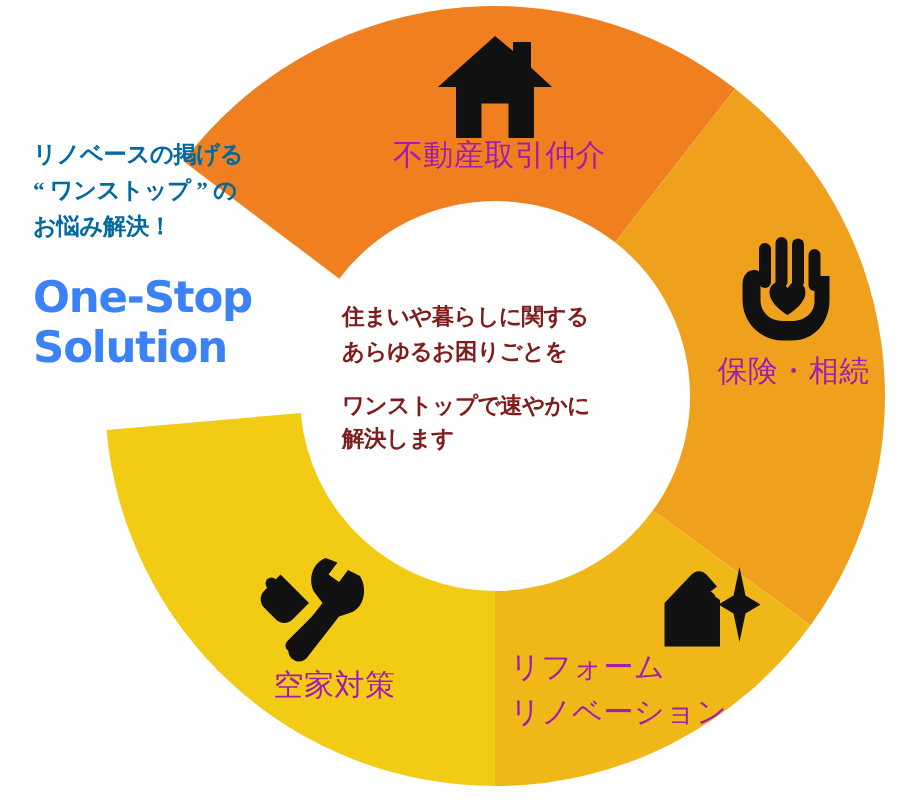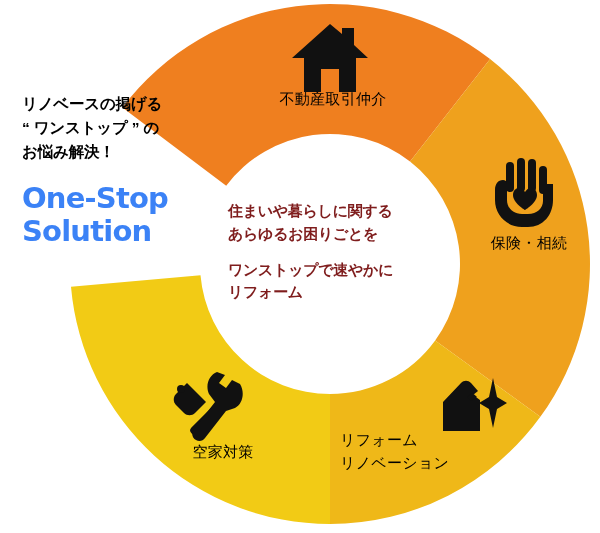--- a/index.html
+++ b/index.html
@@ -10,25 +10,25 @@
     overflow:hidden;position:relative;
   }
   #stage{position:absolute;inset:0;}
   svg.donut{position:absolute;left:0;top:0;width:600px;height:533px;}
 
   
   .left-block{
     position:absolute;left:22px;top:92px;width:200px;
   }
   .lead{
-    font-family:Liberation Sans, sans-serif;
+    font-family:Liberation Serif, serif;
     font-weight:bold;
     font-size:15.5px;
     line-height:1.55;
-    color:#000000;
+    color:#0369a1;
     letter-spacing:-0.2px;
     white-space:pre-line;
   }
   .bigtitle{
     margin-top:18px;
     font-family:"DejaVu Sans","Liberation Sans",sans-serif;
     font-weight:bold;
     font-size:29px;
     line-height:1.14;
     color:#3b82f6;
@@ -46,23 +46,23 @@
     line-height:1.52;
     letter-spacing:-0.3px;
   }
   .center-copy .p2{margin-top:13px;}
   .center-copy p{margin:0;white-space:pre-line;}
 
   
   .seg-label{
     position:absolute;
     font-family:"DejaVu Sans","Liberation Sans",sans-serif;
-    font-size:15px;
+    font-size:20px;
     font-weight:500;
-    color:#000000;
+    color:#a21caf;
     line-height:1.5;
     white-space:pre-line;
     text-align:center;
     letter-spacing:0.3px;
   }
   #label-realestate{left:238px;top:88px;width:190px;}
   #label-insurance{left:466px;top:232px;width:126px;text-align:center;}
   #label-reform{left:340px;top:429px;width:170px;text-align:left;}
   #label-vacant{left:158px;top:441px;width:130px;text-align:center;}
 
@@ -93,21 +93,21 @@
 “ ワンストップ ” の
 お悩み解決！</div>
     <div class="bigtitle">One-Stop
 Solution</div>
   </div>
 
   <div class="center-copy">
     <p class="p1">住まいや暮らしに関する
 あらゆるお困りごとを</p>
     <p class="p2">ワンストップで速やかに
-リフォーム</p>
+解決します</p>
   </div>
 
   <div class="icon-wrap" id="icon-house">
     <svg width="80" height="74" viewBox="0 0 80 74" aria-hidden="true">
       <path fill="#111111" d="M40 2 L2 36 L14 36 L14 70 L31 70 L31 47 L49 47 L49 70 L66 70 L66 36 L78 36 L64 23 L64 6 L52 6 L52 12 Z"></path>
     </svg>
   </div>
 
   <div class="icon-wrap" id="icon-hand">
     <svg width="64" height="70" viewBox="0 0 64 70" aria-hidden="true">

